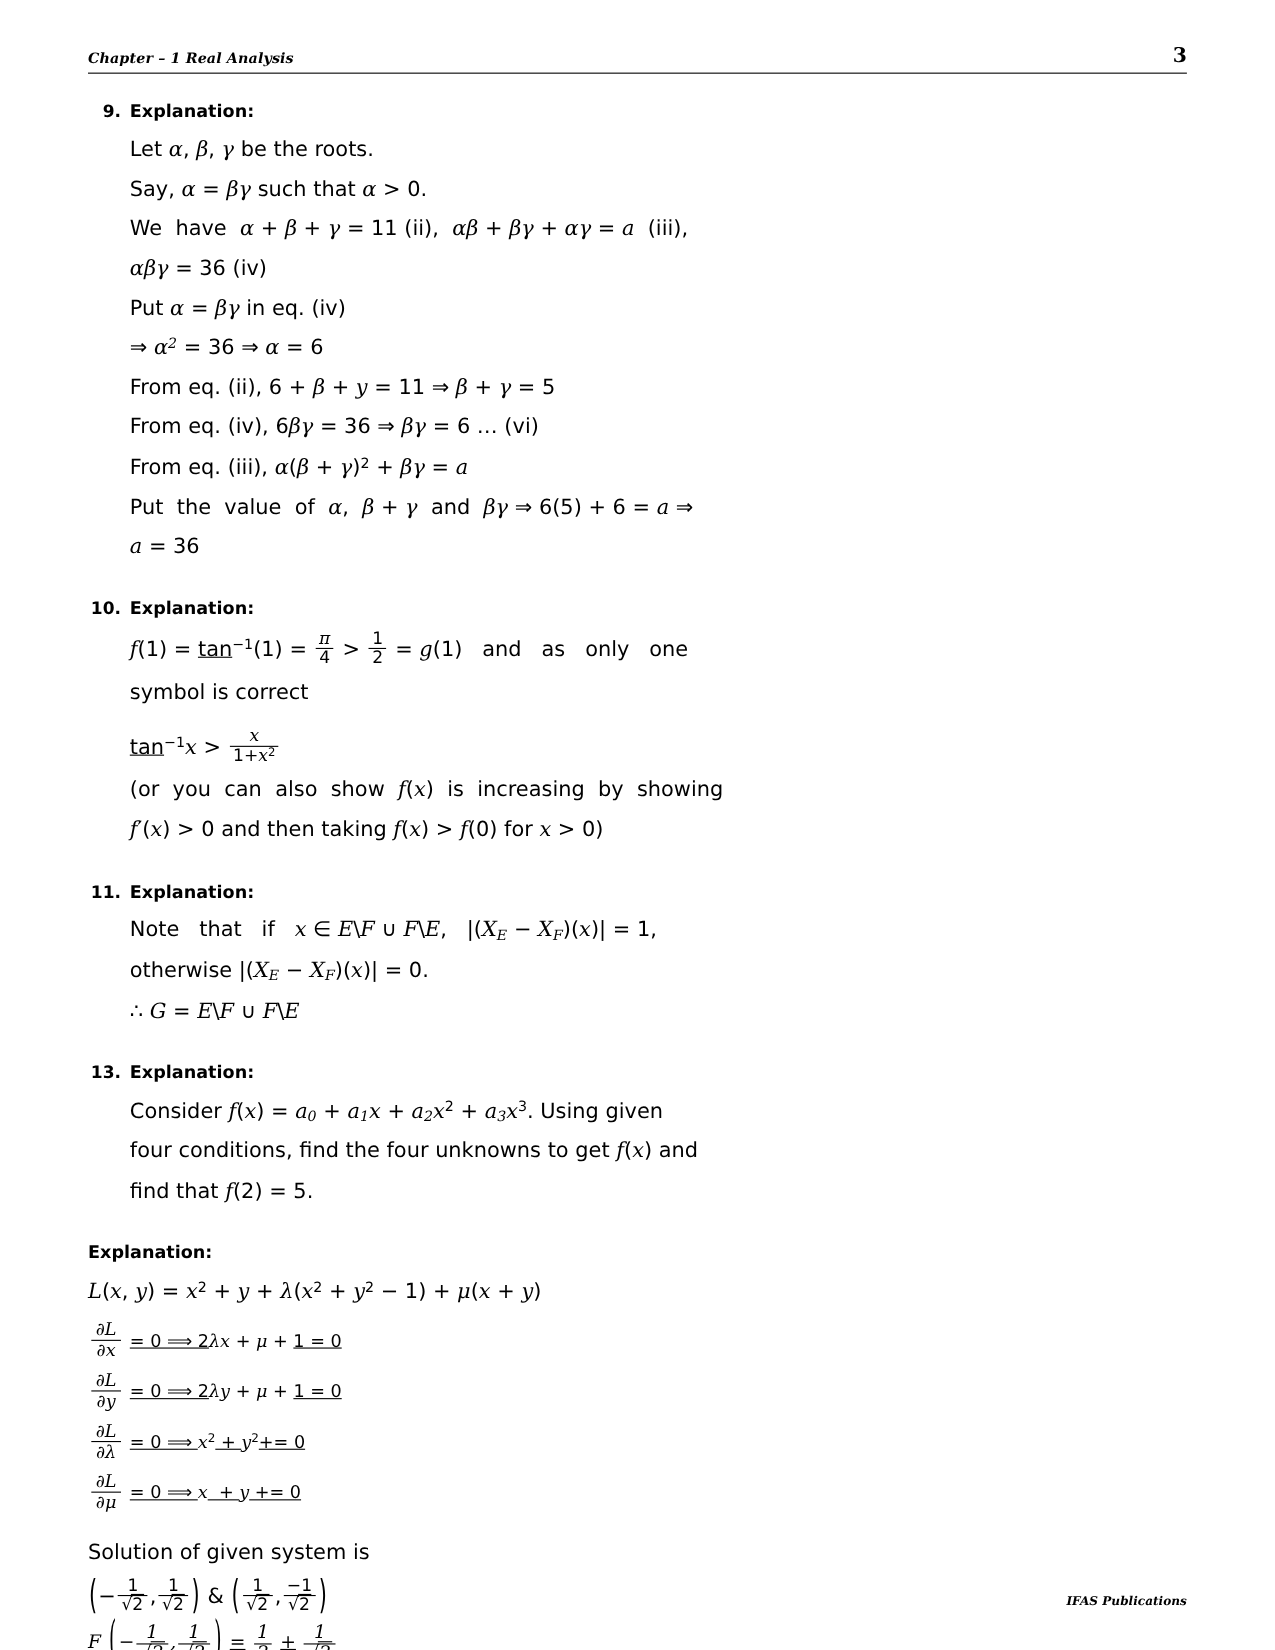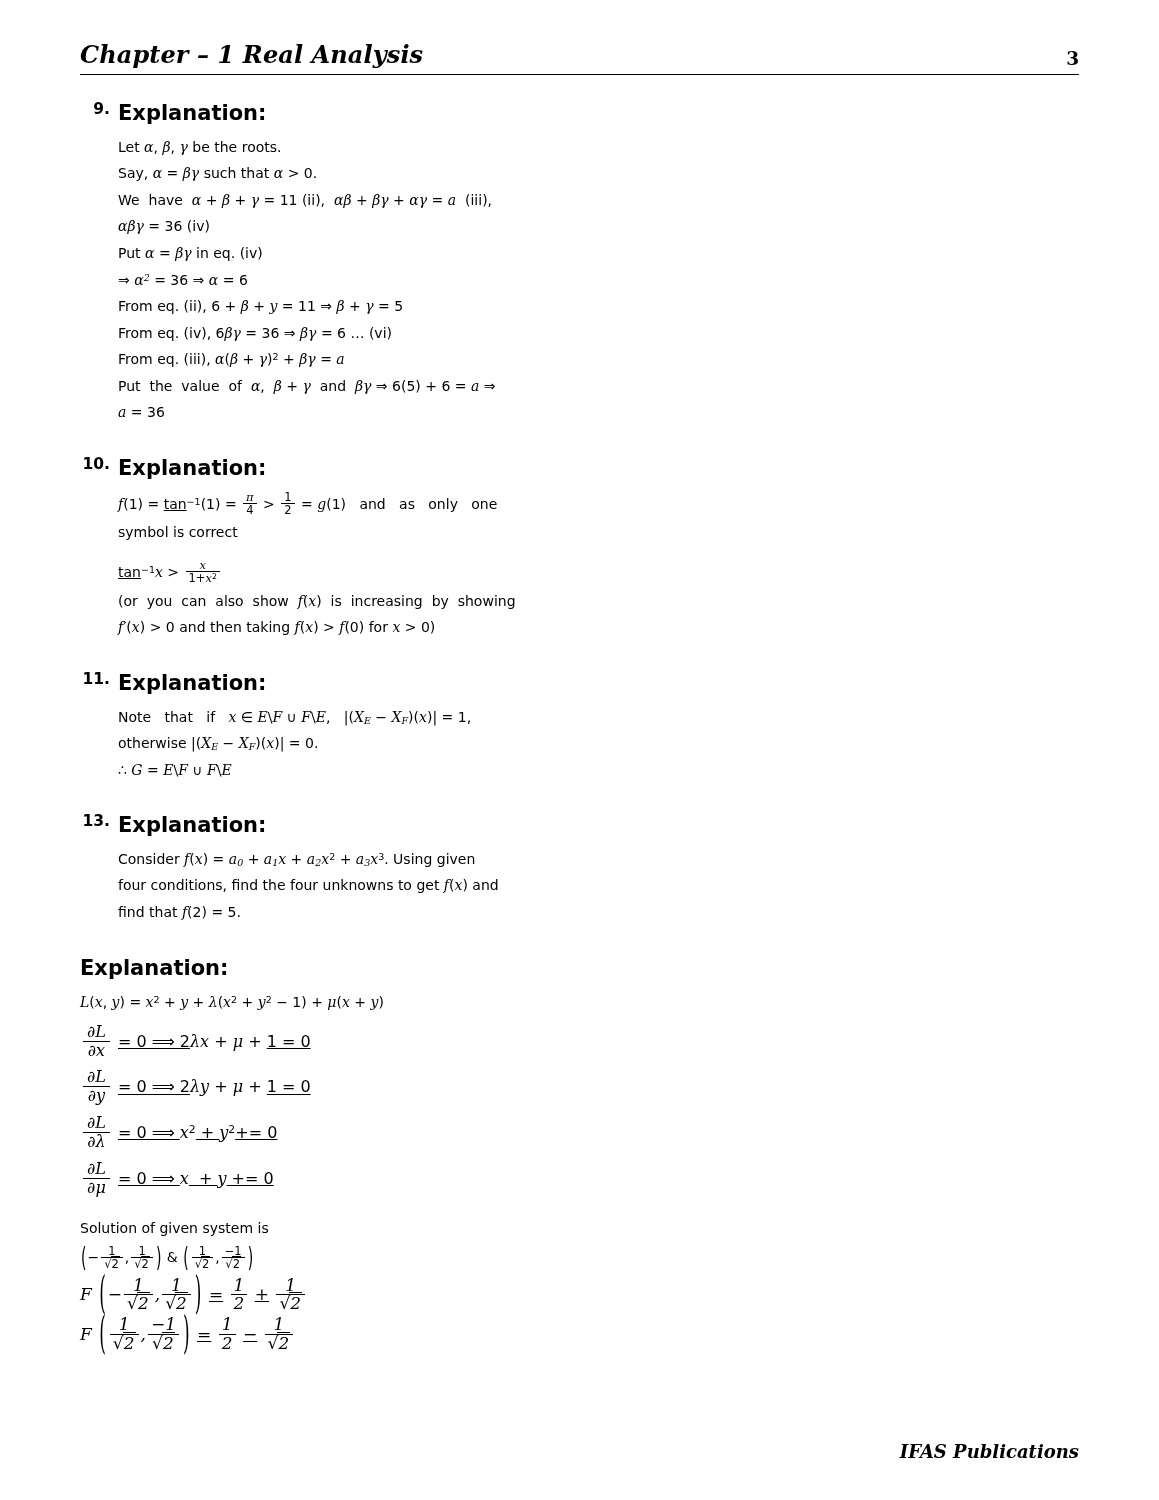--- a/index.html
+++ b/index.html
@@ -27,21 +27,21 @@
     display: flex;
     align-items: flex-end;
     justify-content: space-between;
     border-bottom: 1.5px solid #000;
     padding-bottom: 5px;
   }
   .header-title {
     font-family: "DejaVu Serif", serif;
     font-style: italic;
     font-weight: bold;
-    font-size: 24px;
+    font-size: 13px;
     letter-spacing: 0.1px;
   }
   .header-page {
     font-family: "DejaVu Serif", serif;
     font-weight: bold;
     font-size: 18.5px;
   }
   
   .content {
     margin-top: 22px;
@@ -58,27 +58,27 @@
     text-align: right;
     padding-right: 8px;
     box-sizing: border-box;
     line-height: 1.55;
   }
   .block-body {
     flex: 1 1 auto;
     max-width: 600px;
   }
   .exp-title {
-    font-size: 21px;
+    font-size: 16px;
     font-weight: bold;
     line-height: 1.55;
     margin-bottom: 4px;
   }
   .line {
-    font-size: 14px;
+    font-size: 19px;
     line-height: 1.9;
     white-space: nowrap;
   }
   .mono-math {
     font-family: "DejaVu Serif", serif;
     font-style: italic;
   }
   .up {
     font-style: normal;
     text-decoration: underline;
@@ -154,21 +154,21 @@
     font-style: italic;
   }
   
   .footer {
     position: absolute;
     right: 80px;
     bottom: 38px;
     font-family: "DejaVu Serif", serif;
     font-style: italic;
     font-weight: bold;
-    font-size: 18px;
+    font-size: 11px;
   }
 </style>
 </head>
 <body>
 
 <div class="page">
 
   <div class="header">
     <div class="header-title">Chapter – 1 Real Analysis</div>
     <div class="header-page">3</div>

